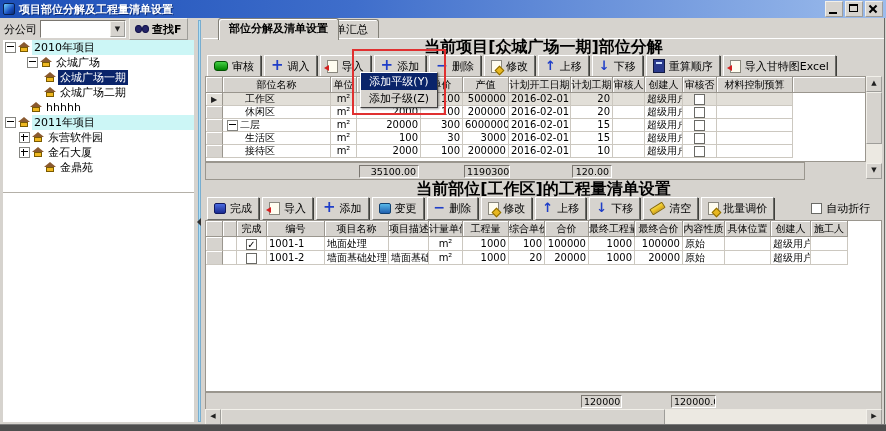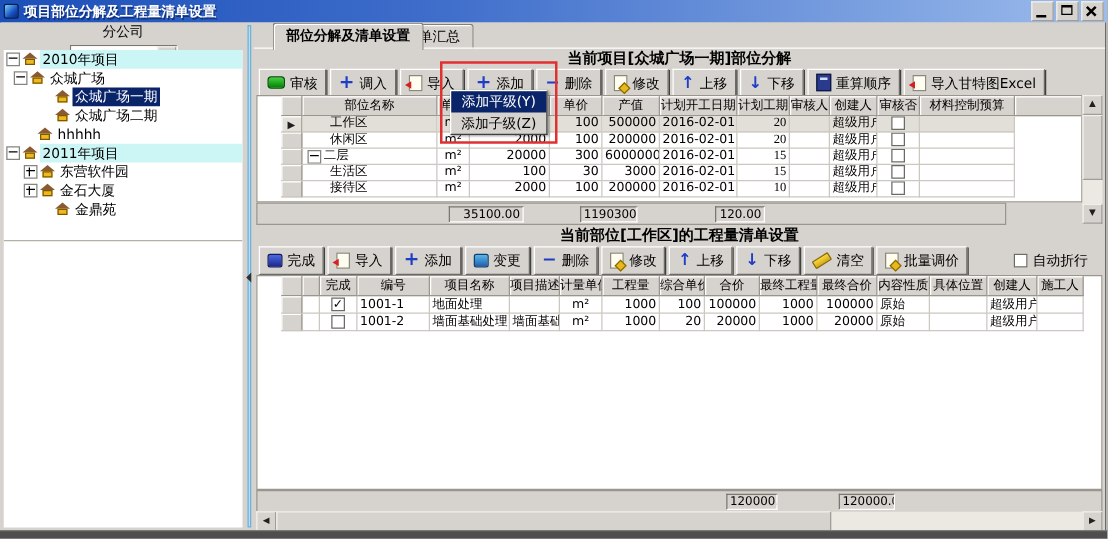--- a/index.html
+++ b/index.html
@@ -14,21 +14,21 @@
     border:1px solid #082050;box-sizing:border-box;flex:none;}
   #wtitle{color:#fff;font-weight:bold;font-size:11px;white-space:nowrap;text-shadow:1px 1px 0 #10307a;flex:1;}
   .wbtn{width:16px;height:14px;background:#d6d3ce;border:1px outset #f2f0ea;margin-left:2px;
     position:relative;flex:none;}
   .wbtn .g-min{position:absolute;left:3px;bottom:2px;width:8px;height:2px;background:#000;}
   .wbtn .g-max{position:absolute;left:3px;top:2px;width:9px;height:8px;border:1px solid #000;border-top-width:2px;box-sizing:border-box;}
   .wbtn .g-x1,.wbtn .g-x2{position:absolute;left:2px;top:6px;width:10px;height:2px;background:#000;}
   .wbtn .g-x1{transform:rotate(45deg);} .wbtn .g-x2{transform:rotate(-45deg);}
   
   #left{position:absolute;left:1px;top:18px;width:195px;height:406px;background:#d6d3ce;}
-  #companyrow{position:absolute;left:0;top:0;right:0;height:22px;display:flex;align-items:center;padding:0 3px;box-sizing:border-box;gap:3px;flex-direction:column;}
+  #companyrow{position:absolute;left:0;top:0;right:0;height:22px;display:flex;align-items:center;padding:0 3px;box-sizing:border-box;gap:3px;}
   #combo{flex:none;width:86px;height:18px;background:#fff;border:1px solid;border-color:#7a7670 #fff #fff #7a7670;display:flex;box-sizing:border-box;}
   #combo input{flex:1;border:0;outline:0;min-width:0;font-size:11px;background:#fff;}
   #combo .drop{width:15px;height:100%;background:#d6d3ce;border:1px outset #f2f0ea;box-sizing:border-box;
     font-size:7px;line-height:14px;text-align:center;color:#202020;}
   #searchbtn{flex:none;height:20px;display:flex;align-items:center;gap:3px;padding:0 5px;
     background:#d6d3ce;border:1px outset #f2f0ea;font-weight:bold;}
   .binoc{width:14px;height:8px;position:relative;flex:none;}
   .binoc::before,.binoc::after{content:"";position:absolute;top:0;width:7px;height:8px;border-radius:50%;
     background:#242468;border:1px solid #10104a;box-sizing:border-box;}
   .binoc::before{left:0;} .binoc::after{right:0;}
@@ -50,21 +50,21 @@
   #split .bar{position:absolute;left:2px;top:2px;width:3px;bottom:2px;background:#aee0f8;border:1px solid #78aed0;box-sizing:border-box;}
   #split .arr{position:absolute;left:1px;top:200px;width:0;height:0;border-top:4px solid transparent;border-bottom:4px solid transparent;border-right:4px solid #303030;}
   
   #right{position:absolute;left:203px;top:18px;width:681px;height:406px;background:#d6d3ce;border-right:1px solid #6a6a66;box-sizing:content-box;}
   
   .tab{position:absolute;top:1px;height:19px;padding:0 10px;background:#d6d3ce;
     border:1px solid #828078;border-bottom:none;border-radius:3px 3px 0 0;
     line-height:19px;font-size:11px;box-shadow:inset 1px 1px 0 #fff;}
   .tab.active{font-weight:bold;top:0;height:21px;line-height:20px;z-index:2;}
   #tabline{position:absolute;left:0;top:20px;right:0;height:0;border-top:1px solid #fff;}
-  .sectitle{position:absolute;left:2px;right:2px;height:15px;text-align:center;font-weight:bold;font-size:12px;line-height:15px;}
+  .sectitle{position:absolute;left:2px;right:2px;height:15px;text-align:center;font-weight:bold;font-size:16px;line-height:15px;}
   
   .tbar{position:absolute;left:2px;right:2px;height:24px;display:flex;align-items:center;padding-left:2px;box-sizing:border-box;}
   .btn{height:21px;display:inline-flex;align-items:center;gap:4px;padding:0 6px;margin-right:3px;
     background:#d6d3ce;border:1px solid;border-color:#fff #6a6a66 #6a6a66 #fff;box-shadow:1px 1px 0 #40403c;
     font-size:11px;white-space:nowrap;cursor:default;justify-content:flex-end;}
   
   .ig{width:12px;height:8px;background:linear-gradient(#46d046,#008400);border:1px solid #005000;border-radius:3px;flex:none;}
   .iplus::before{content:"+";color:#1f3ec8;font-weight:bold;font-size:15px;line-height:10px;}
   .iminus::before{content:"−";color:#1f3ec8;font-weight:bold;font-size:14px;line-height:10px;}
   .iup::before{content:"↑";color:#1f3ec8;font-weight:bold;font-size:13px;line-height:11px;}
@@ -73,32 +73,32 @@
   .idoc::before{content:"";position:absolute;left:-4px;bottom:1px;border-top:3px solid transparent;border-bottom:3px solid transparent;border-right:5px solid #d42020;}
   .iedit{width:9px;height:11px;background:#fffdf0;border:1px solid #8a887e;position:relative;flex:none;}
   .iedit::after{content:"";position:absolute;right:-2px;bottom:-2px;width:5px;height:5px;background:#e8b820;border:1px solid #8a6a00;transform:rotate(45deg);}
   .icalc{width:10px;height:12px;background:#2a3a8c;border:1px solid #101840;position:relative;flex:none;}
   .icalc::before{content:"";position:absolute;top:2px;left:2px;right:2px;height:2px;background:#cfe0ff;}
   .ibsq{width:10px;height:9px;background:linear-gradient(#4a6ae0,#1a2a90);border:1px solid #101860;border-radius:2px;flex:none;}
   .icsq{width:10px;height:9px;background:linear-gradient(#58b8e8,#2060b0);border:1px solid #104070;border-radius:2px;flex:none;}
   .ipencil{width:13px;height:5px;background:linear-gradient(#f8d838,#d8a818);border:1px solid #8a6a00;border-radius:1px;transform:rotate(-32deg);flex:none;}
   
   .grid{position:absolute;background:#fff;border:1px solid #9a968e;box-sizing:border-box;}
-  .hrow,.drow{display:flex;margin-left:19px;}
+  .hrow,.drow{display:flex;}
   .hc{background:#d6d3ce;border-right:1px solid #9a968e;border-bottom:1px solid #9a968e;
     box-shadow:inset 1px 1px 0 #fff;box-sizing:border-box;font-size:10px;line-height:15px;height:16px;
     text-align:center;overflow:hidden;white-space:nowrap;flex:none;}
   .dc{border-right:1px solid #ccc8c0;border-bottom:1px solid #ccc8c0;box-sizing:border-box;
     font-size:10px;line-height:12px;height:13px;overflow:hidden;white-space:nowrap;padding:0 2px;flex:none;}
   .num{text-align:right;} .ctr{text-align:center;padding:0;}
   .cur .dc{background:#e2dfd8;}
   .g2 .dc{height:14px;line-height:13px;}
   
   .c0{width:17px;}.c1{width:108px;}.c2{width:26px;}.c3{width:64px;}.c4{width:42px;}.c5{width:46px;}
-  .c6{width:62px;}.c7{width:42px;font-family:Liberation Serif, serif;}.c8{width:32px;}.c9{width:38px;}.c10{width:34px;}.c11{width:76px;}
+  .c6{width:62px;}.c7{width:42px;}.c8{width:32px;}.c9{width:38px;}.c10{width:34px;}.c11{width:76px;}
   
   .d0{width:17px;}.d1{width:14px;}.d2{width:30px;}.d3{width:58px;}.d4{width:64px;}.d5{width:40px;}
   .d6{width:34px;}.d7{width:46px;}.d8{width:36px;}.d9{width:44px;}.d10{width:46px;}.d11{width:48px;}
   .d12{width:42px;}.d13{width:46px;}.d14{width:40px;}.d15{width:37px;}
   .selcell{background:#d6d3ce;border-right:1px solid #9a968e;box-shadow:inset 1px 1px 0 #fff;
     text-align:center;font-size:8px;line-height:13px;color:#202020;padding:0;}
   .fill{flex:1;background:#d6d3ce;border-bottom:1px solid #9a968e;box-shadow:inset 1px 1px 0 #fff;height:16px;box-sizing:border-box;}
   .treecell{display:flex;align-items:center;gap:2px;}
   .cb{width:11px;height:11px;background:#fff;border:1px solid #6a6a66;box-sizing:border-box;
     font-size:10px;line-height:9px;text-align:center;display:inline-block;vertical-align:middle;}
@@ -156,21 +156,21 @@
     </div>
     <div id="tree">
       <div class="ti" style="padding-left:2px">
         <span class="exp"></span>
         <span class="house">
             <i class="roof"></i>
             <i class="hb"></i>
           </span>
         <span class="tl year">2010年项目</span>
       </div>
-      <div class="ti" style="padding-left:8px">
+      <div class="ti" style="padding-left:24px">
         <span class="exp"></span>
         <span class="house">
             <i class="roof"></i>
             <i class="hb"></i>
           </span>
         <span class="tl">众城广场</span>
       </div>
       <div class="ti" style="padding-left:30px">
         <span class="expsp"></span>
         <span class="house">

